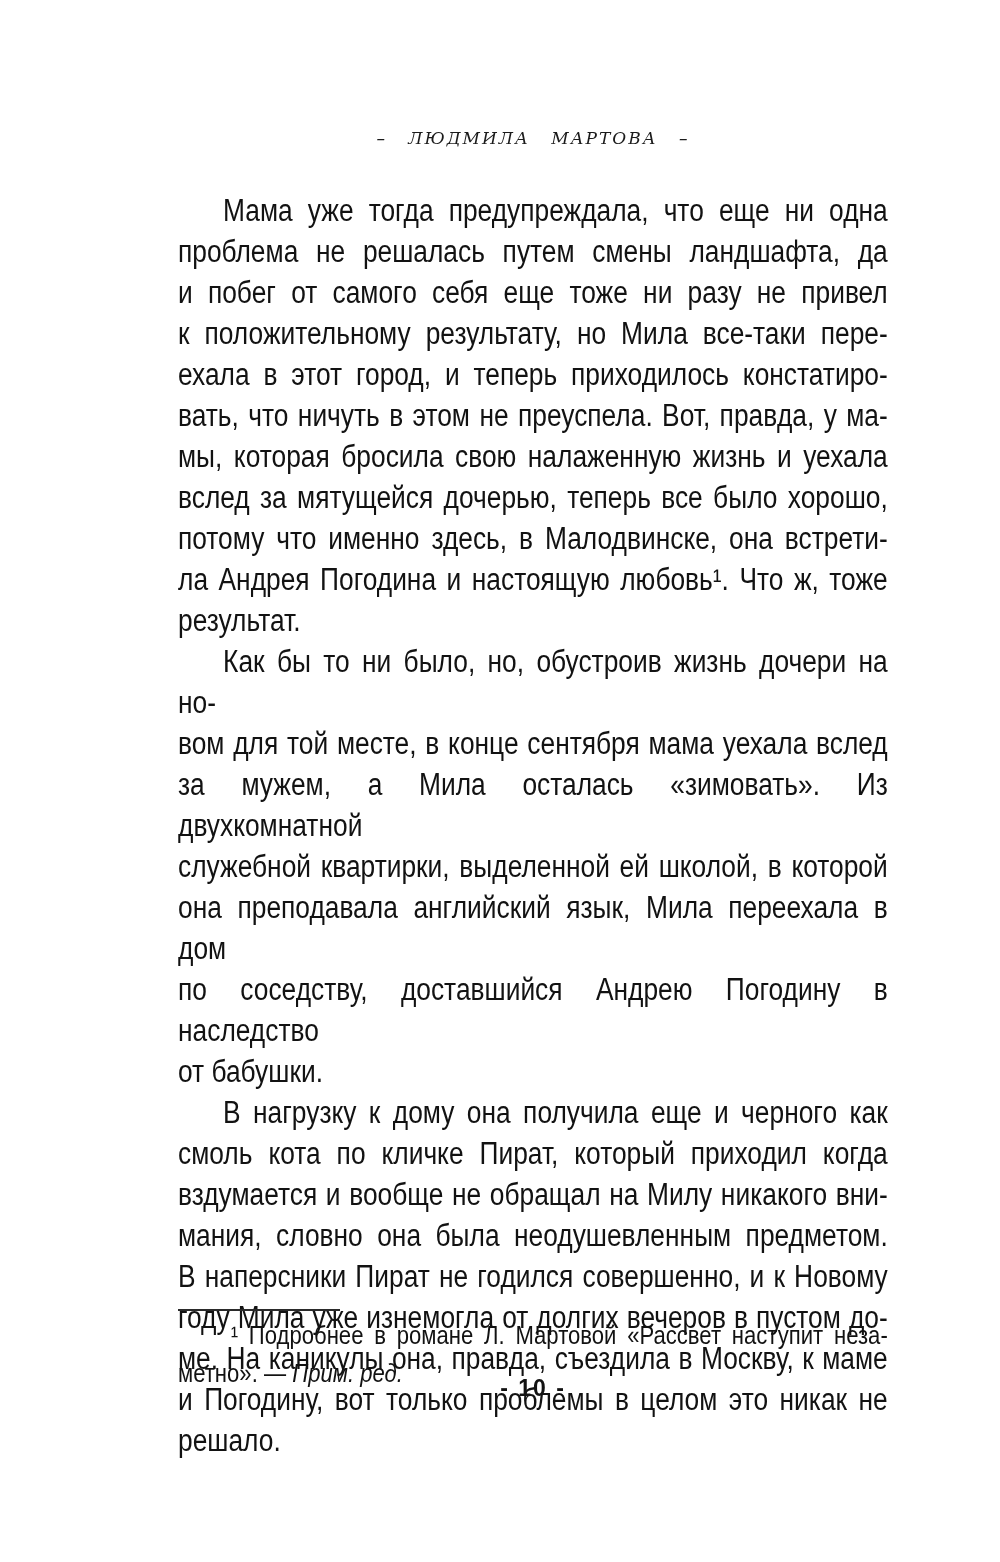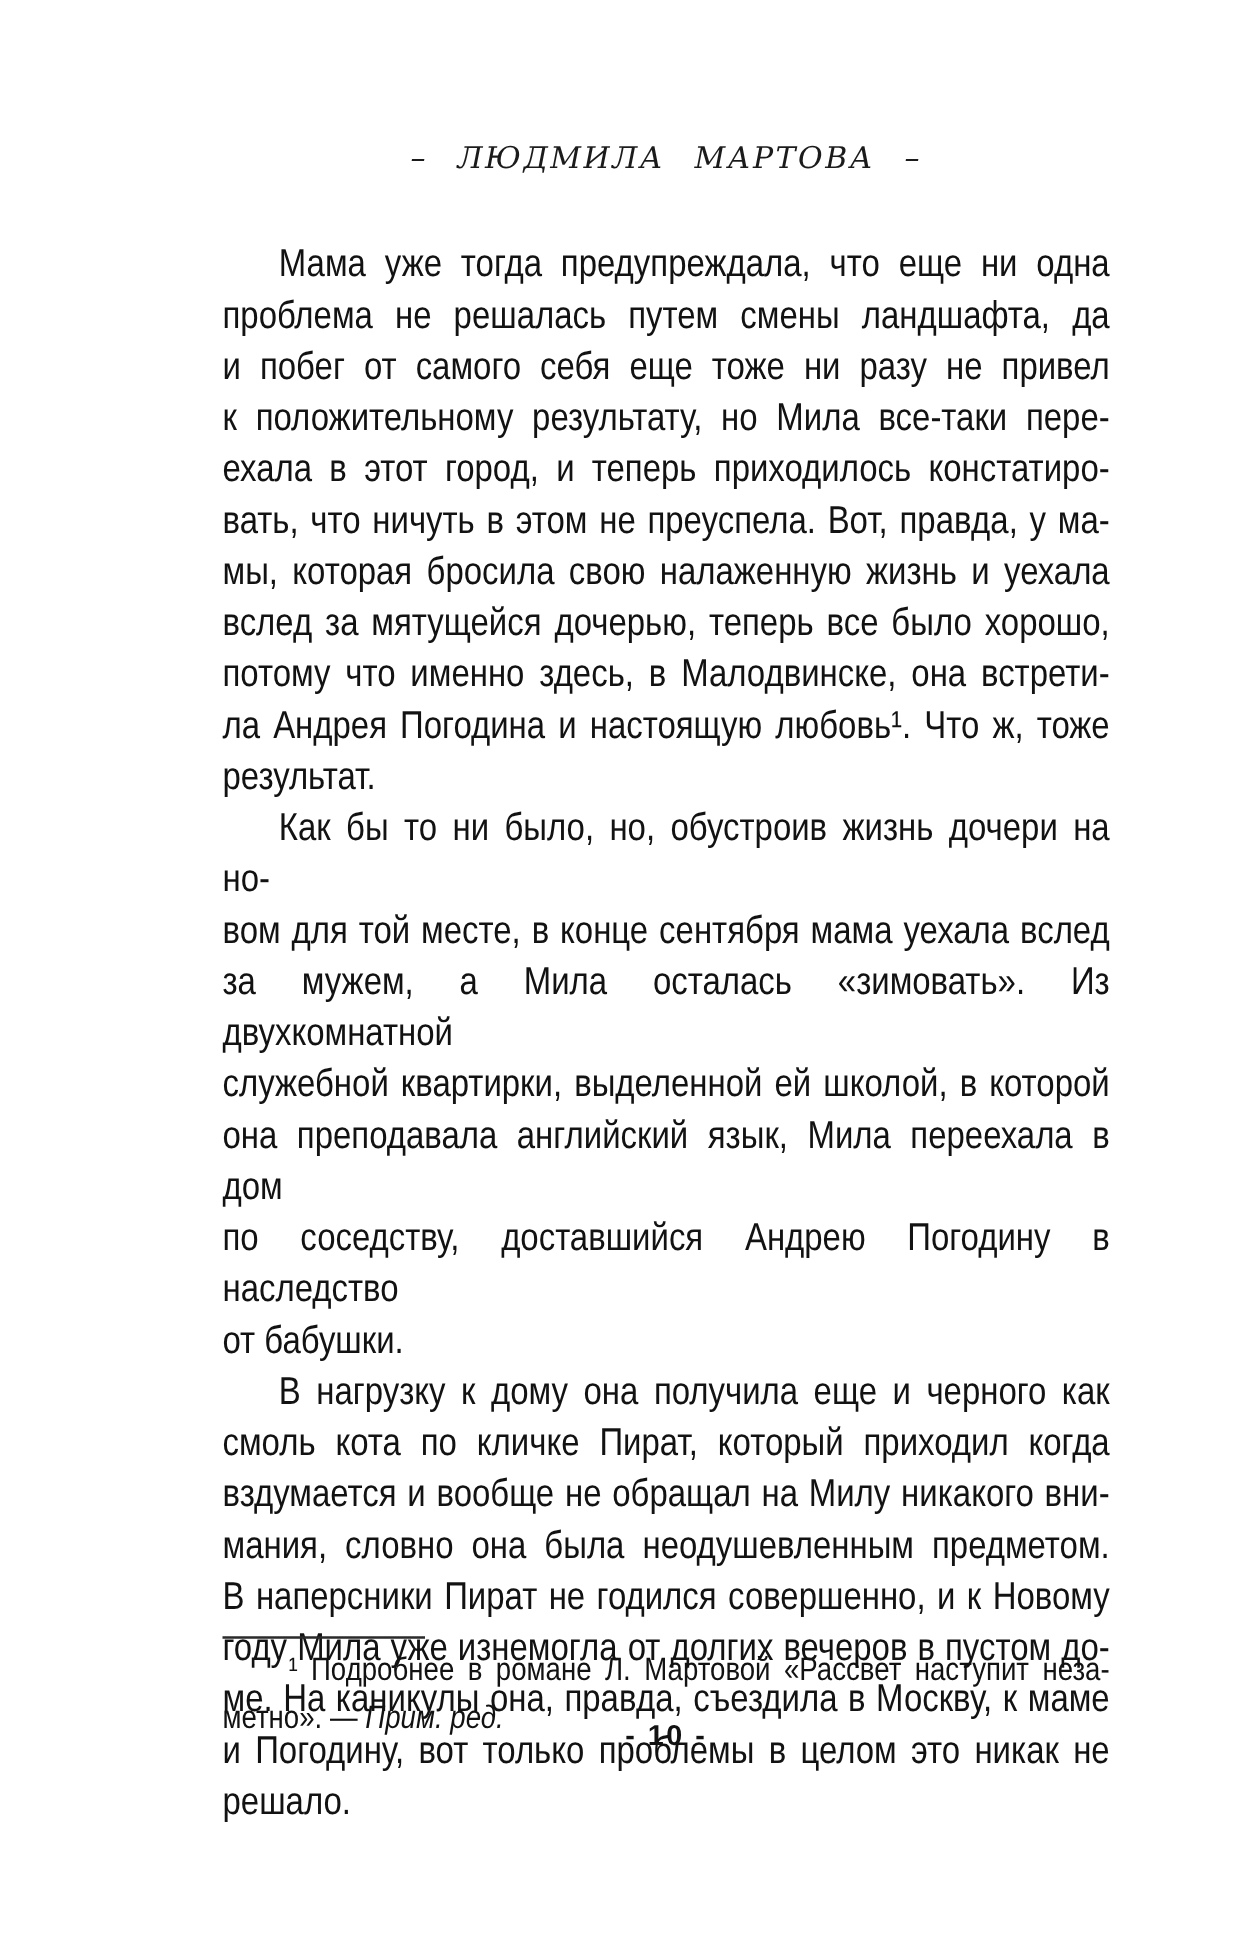--- a/index.html
+++ b/index.html
@@ -12,27 +12,27 @@
     width: 1000px;
     height: 1562px;
     background: #ffffff;
     overflow: hidden;
     color: #141414;
   }
   
   .running-header {
     position: absolute;
     left: 178px;
-    top: 112px;
+    top: 128px;
     width: 710px;
     text-align: center;
     font-family: "DejaVu Serif", "Liberation Serif", serif;
     font-style: italic;
     font-weight: 400;
-    font-size: 24px;
+    font-size: 17px;
     letter-spacing: 2px;
     word-spacing: 14px;
     color: #1b1b1b;
     white-space: nowrap;
   }
   
   .body-text {
     position: absolute;
     left: 178px;
     top: 190px;

